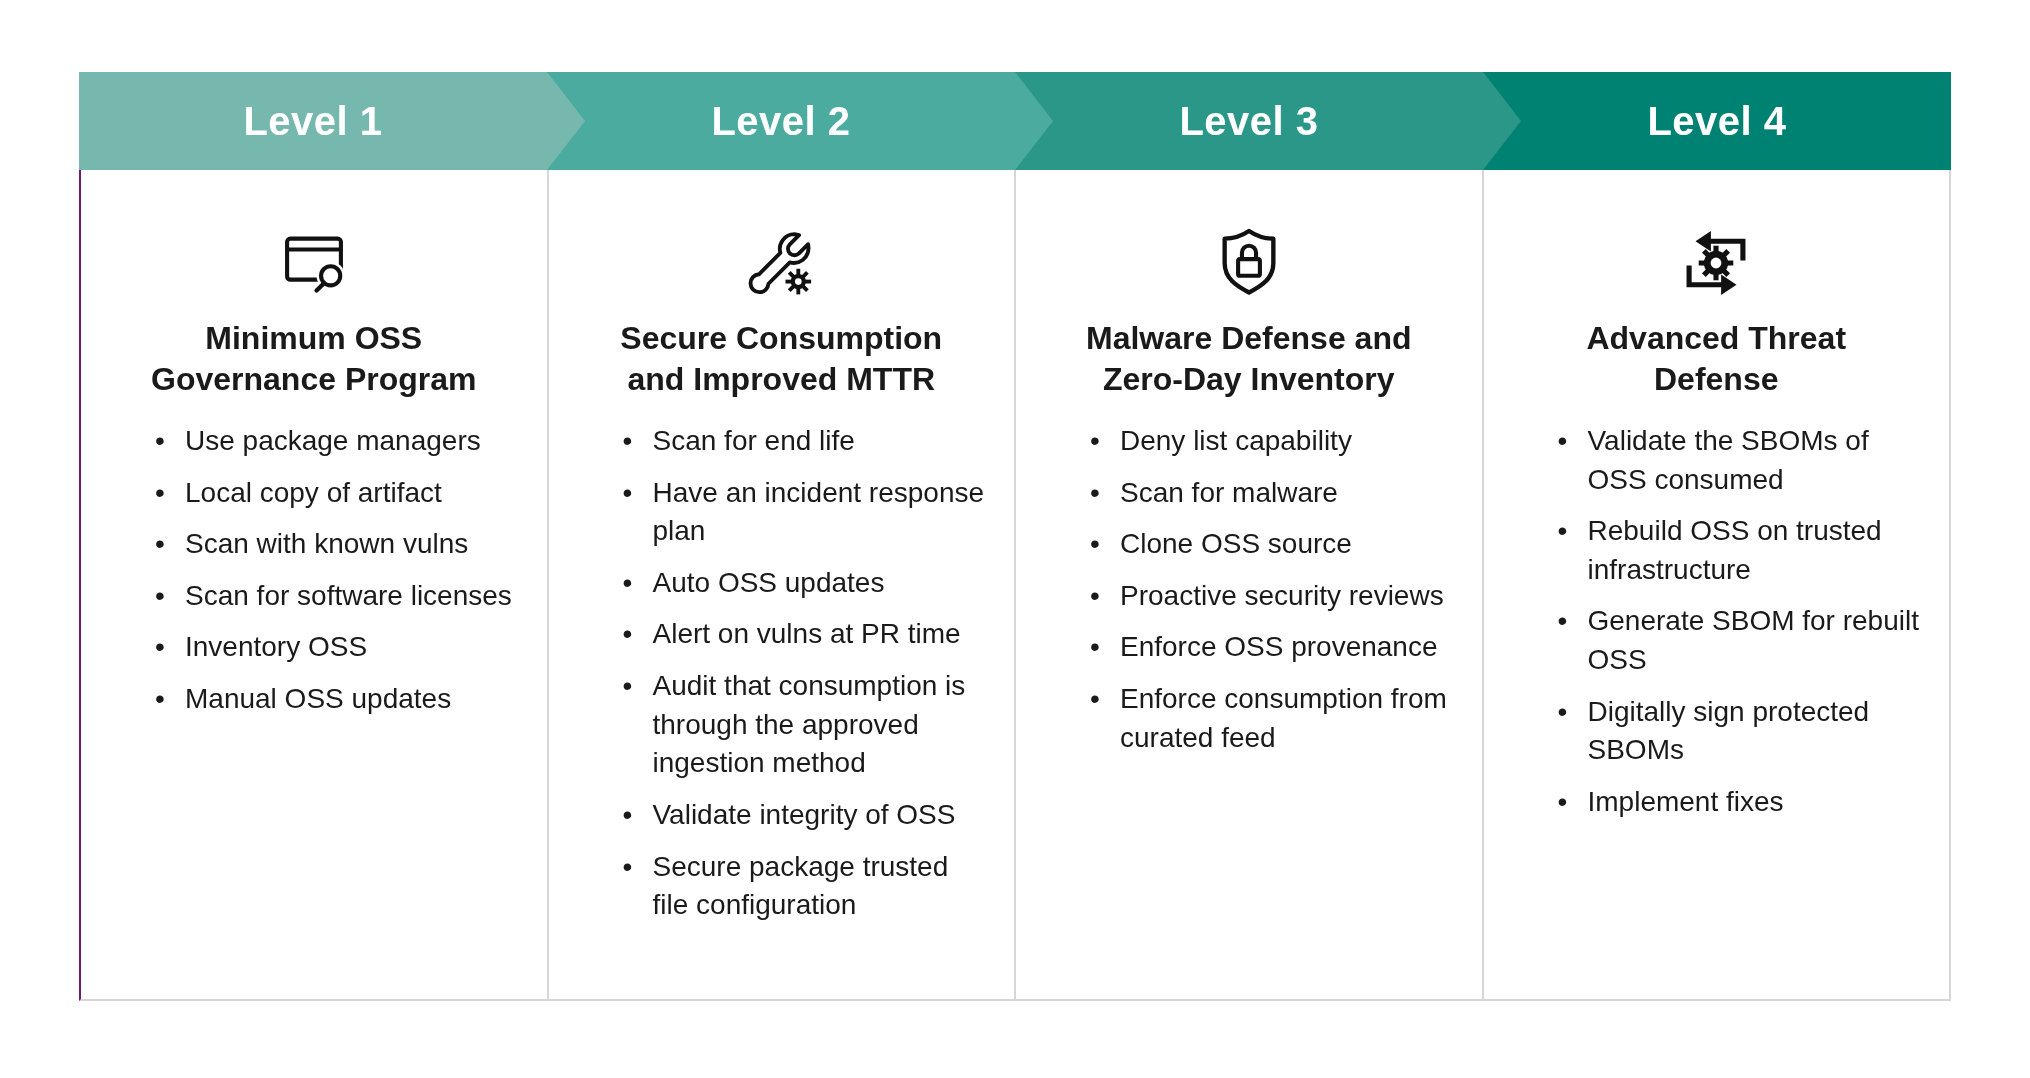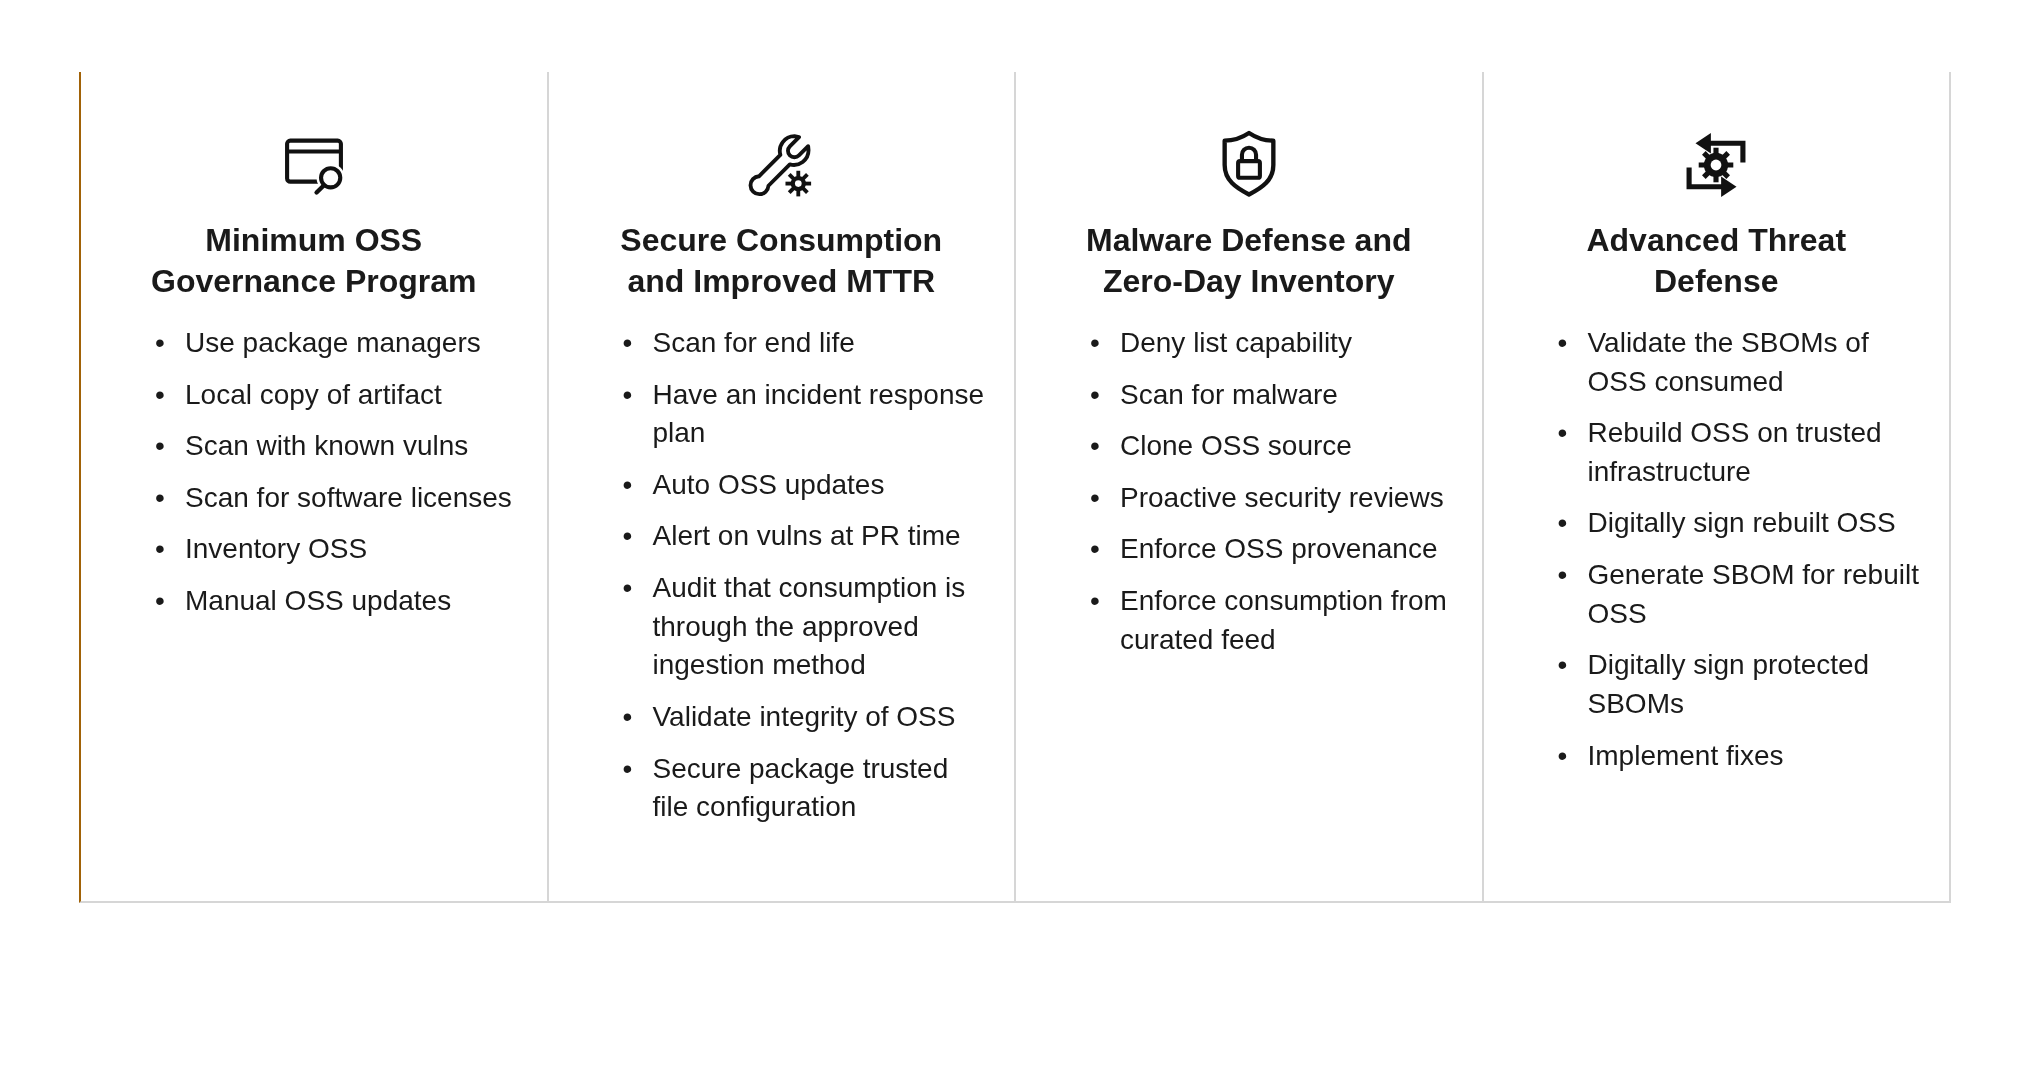--- a/index.html
+++ b/index.html
@@ -37,21 +37,21 @@
     border-left:38px solid #ccc; 
     z-index:2;
   }
   .chev-arrow.a1{left:25%;}
   .chev-arrow.a2{left:50%;}
   .chev-arrow.a3{left:75%;}
   
   .body-row{
     display:flex;
     height:831px;
-    border-left:2px solid #a16207;
+    border-left:2px solid #701a75;
     border-right:2px solid #d6d6d6;
     border-bottom:2px solid #d6d6d6;
     box-sizing:border-box;
     background:#ffffff;
   }
   .col{
     flex:1 1 0;
     box-sizing:border-box;
     padding-top:52px;
   }
@@ -87,20 +87,37 @@
     left:6px;top:0;
     font-size:28px;
   }
 </style>
 </head>
 <body>
 
 <div class="canvas">
   <div class="matrix">
 
+    <div class="header-row">
+      <div class="chev" style="background: rgb(118, 184, 174);">
+        <span>Level 1</span>
+      </div>
+      <div class="chev" style="background: rgb(75, 171, 158);">
+        <span>Level 2</span>
+      </div>
+      <div class="chev" style="background: rgb(43, 151, 137);">
+        <span>Level 3</span>
+      </div>
+      <div class="chev" style="background: rgb(0, 130, 114);">
+        <span>Level 4</span>
+      </div>
+      <div class="chev-arrow a1" style="border-left-color: rgb(118, 184, 174);"></div>
+      <div class="chev-arrow a2" style="border-left-color: rgb(75, 171, 158);"></div>
+      <div class="chev-arrow a3" style="border-left-color: rgb(43, 151, 137);"></div>
+    </div>
 
     <div class="body-row">
 
       <div class="col">
         <div class="icon-box">
           <svg width="82" height="82" viewBox="0 0 64 64" fill="none">
             <rect x="11" y="13" width="42" height="32" rx="2.5" stroke="#111" stroke-width="3.2"></rect>
             <line x1="11" y1="21.5" x2="53" y2="21.5" stroke="#111" stroke-width="3.2"></line>
             <circle cx="45" cy="42" r="11" fill="#fff"></circle>
             <circle cx="45" cy="42" r="7.5" fill="#fff" stroke="#111" stroke-width="3.2"></circle>
@@ -193,21 +210,20 @@
             </g>
           </svg>
         </div>
         <div class="col-title">
           <span>Advanced Threat</span>
           <span>Defense</span>
         </div>
         <ul class="bullets">
             <li>Validate the SBOMs of OSS consumed</li>
             <li>Rebuild OSS on trusted infrastructure</li>
-            <li>Digitally sign rebuilt OSS</li>
             <li>Generate SBOM for rebuilt OSS</li>
             <li>Digitally sign protected SBOMs</li>
             <li>Implement fixes</li>
           </ul>
       </div>
 
     </div>
   </div>
 </div>
 

